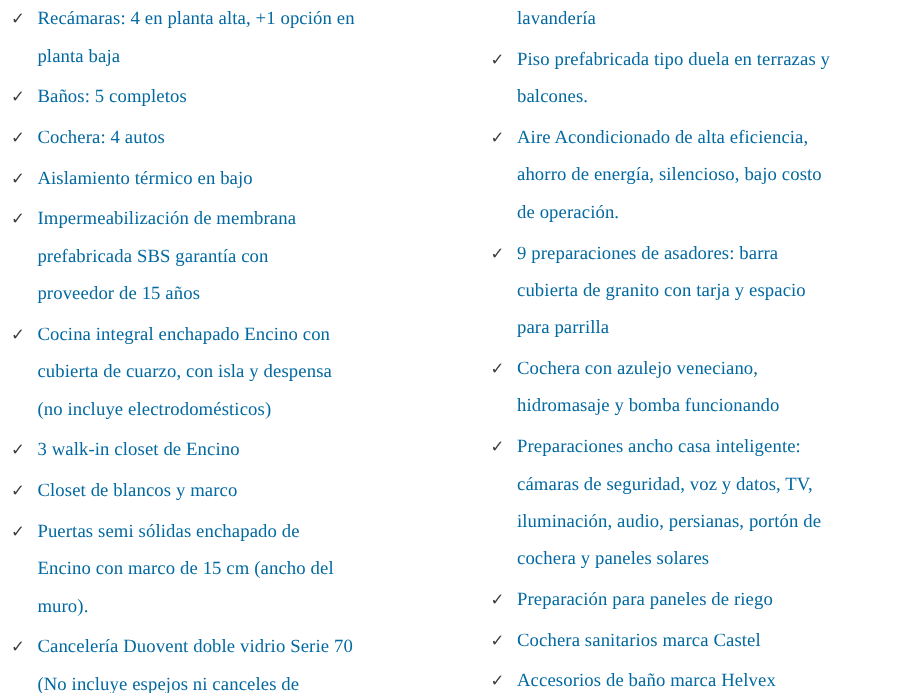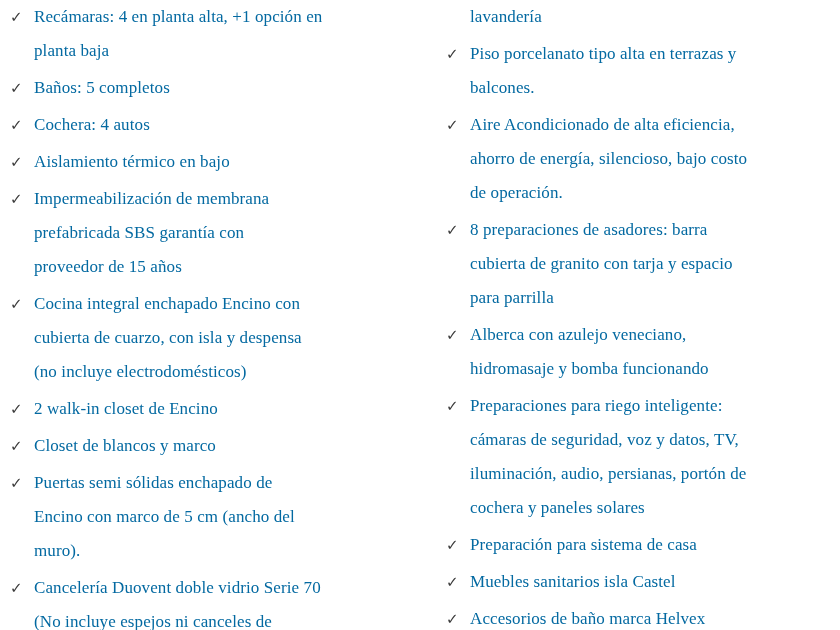--- a/index.html
+++ b/index.html
@@ -101,83 +101,83 @@
 proveedor de 15 años</span>
       </li>
       <li class="feature-item">
         <span class="check-icon">✓</span>
         <span class="feature-text">Cocina integral enchapado Encino con
 cubierta de cuarzo, con isla y despensa
 (no incluye electrodomésticos)</span>
       </li>
       <li class="feature-item">
         <span class="check-icon">✓</span>
-        <span class="feature-text"> 2 walk-in closet de Encino</span>
+        <span class="feature-text"> 3 walk-in closet de Encino</span>
       </li>
       <li class="feature-item">
         <span class="check-icon">✓</span>
         <span class="feature-text">Closet de blancos y marco</span>
       </li>
       <li class="feature-item">
         <span class="check-icon">✓</span>
         <span class="feature-text">Puertas semi sólidas enchapado de
-Encino con marco de 5 cm (ancho del
+Encino con marco de 15 cm (ancho del
 muro).</span>
       </li>
       <li class="feature-item clipped">
         <span class="check-icon">✓</span>
         <span class="feature-text">Cancelería Duovent doble vidrio Serie 70
 (No incluye espejos ni canceles de
 regaderas)</span>
       </li>
     </ul>
   </div>
 
   <div class="column column-right">
     <ul class="feature-list">
       <li class="feature-item continuation">
         <span class="check-icon" style="visibility: hidden;">✓</span>
         <span class="feature-text">lavandería</span>
       </li>
       <li class="feature-item">
         <span class="check-icon">✓</span>
-        <span class="feature-text">Piso porcelanato tipo alta en terrazas y
+        <span class="feature-text">Piso prefabricada tipo duela en terrazas y
 balcones.</span>
       </li>
       <li class="feature-item">
         <span class="check-icon">✓</span>
         <span class="feature-text">Aire Acondicionado de alta eficiencia,
 ahorro de energía, silencioso, bajo costo
 de operación.</span>
       </li>
       <li class="feature-item">
         <span class="check-icon">✓</span>
-        <span class="feature-text">8 preparaciones de asadores: barra
+        <span class="feature-text">9 preparaciones de asadores: barra
 cubierta de granito con tarja y espacio
 para parrilla</span>
       </li>
       <li class="feature-item">
         <span class="check-icon">✓</span>
-        <span class="feature-text">Alberca con azulejo veneciano,
+        <span class="feature-text">Cochera con azulejo veneciano,
 hidromasaje y bomba funcionando</span>
       </li>
       <li class="feature-item">
         <span class="check-icon">✓</span>
-        <span class="feature-text"> Preparaciones para riego inteligente:
+        <span class="feature-text"> Preparaciones ancho casa inteligente:
  cámaras de seguridad, voz y datos, TV,
  iluminación, audio, persianas, portón de
  cochera y paneles solares</span>
       </li>
       <li class="feature-item">
         <span class="check-icon">✓</span>
-        <span class="feature-text">Preparación para sistema de casa</span>
+        <span class="feature-text">Preparación para paneles de riego</span>
       </li>
       <li class="feature-item">
         <span class="check-icon">✓</span>
-        <span class="feature-text">Muebles sanitarios isla Castel</span>
+        <span class="feature-text">Cochera sanitarios marca Castel</span>
       </li>
       <li class="feature-item">
         <span class="check-icon">✓</span>
         <span class="feature-text">Accesorios de baño marca Helvex</span>
       </li>
 
     </ul>
   </div>
 
 </div>

